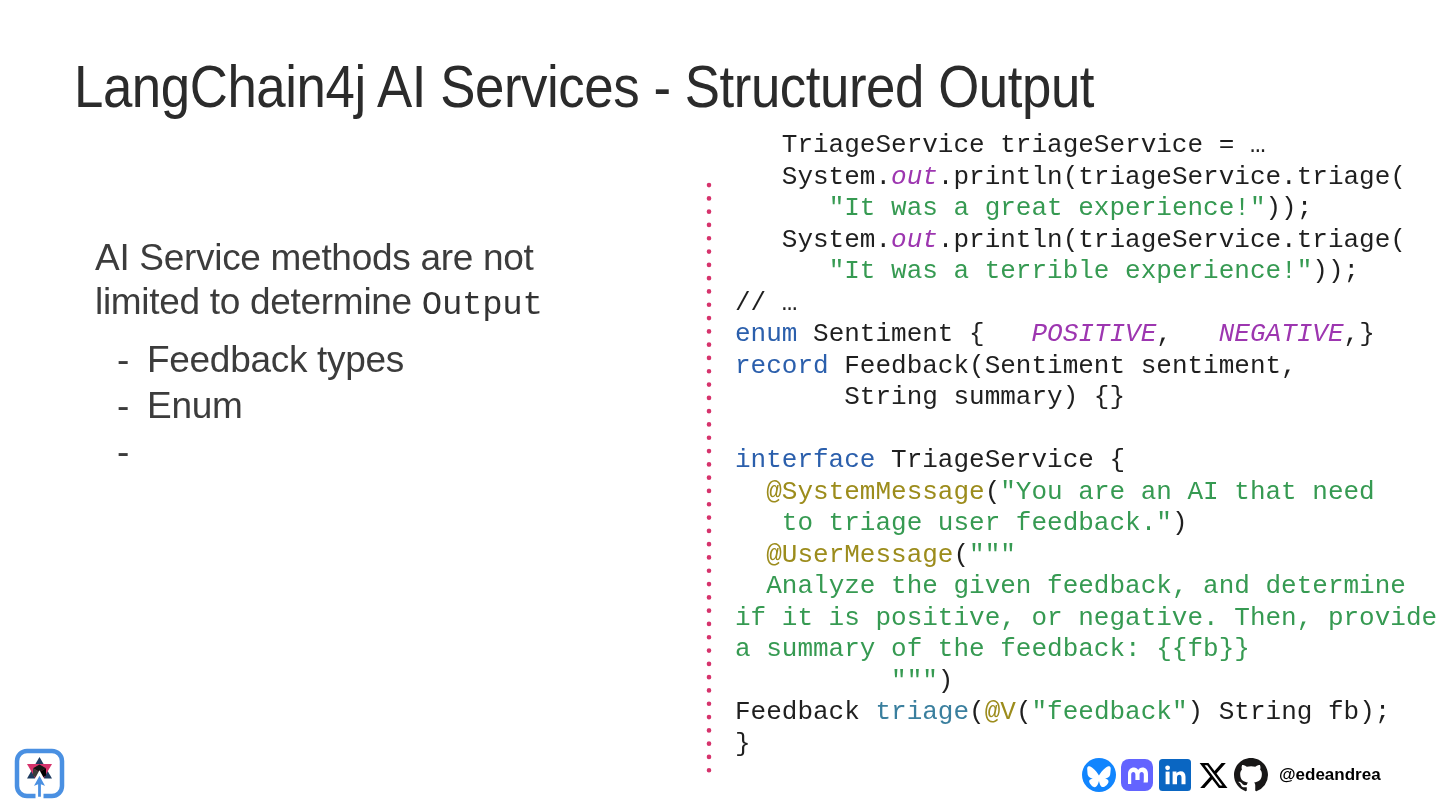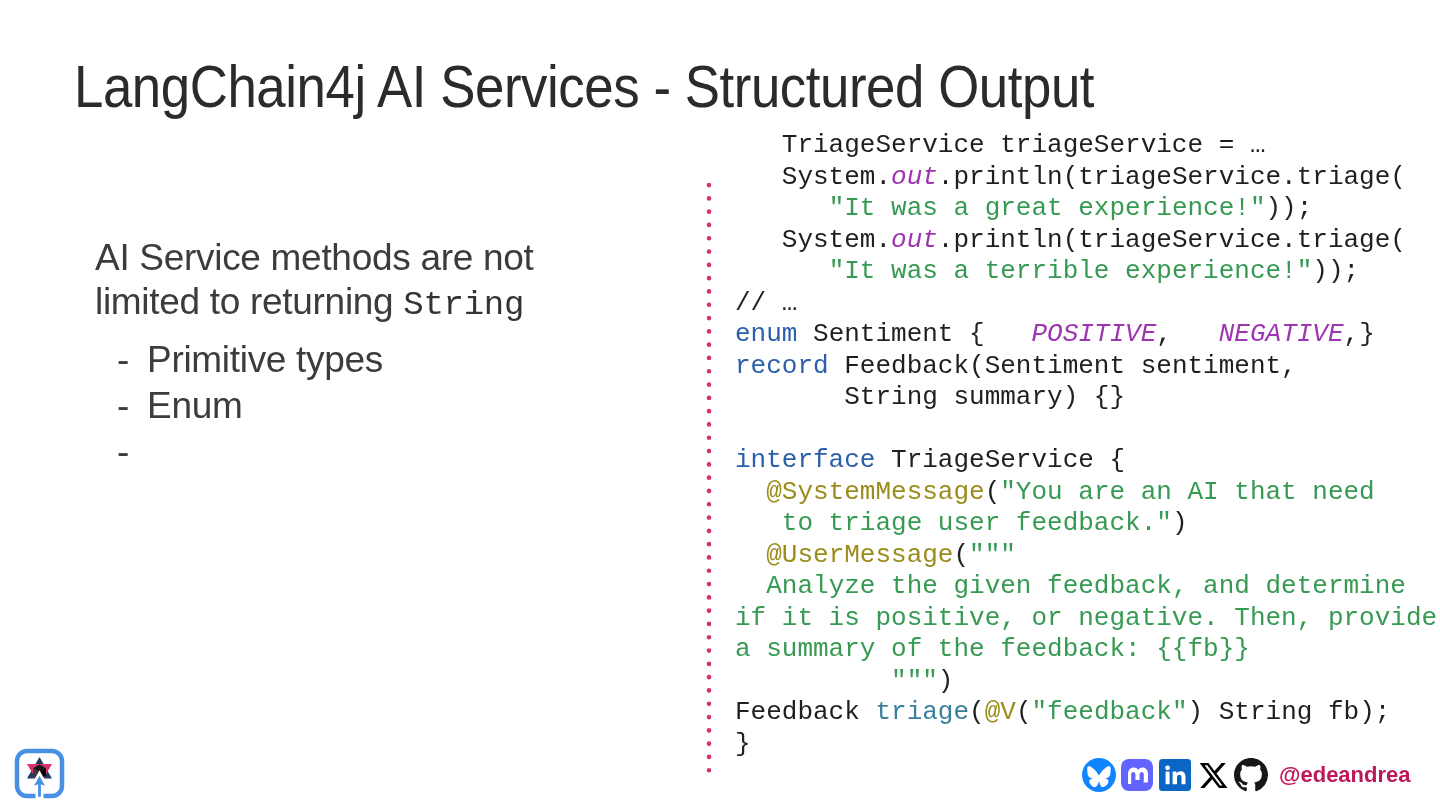--- a/index.html
+++ b/index.html
@@ -32,35 +32,35 @@
     font-size:26px;line-height:31.5px;white-space:pre;color:#1f1f1f;
   }
   .code-line{height:31.5px;}
   .footer-logo{position:absolute;left:14px;top:748px;width:52px;height:54px;}
   .social-row{
     position:absolute;left:1082px;top:757px;height:36px;
     display:flex;align-items:center;gap:4px;
   }
   .social-icon{display:inline-flex;width:34px;height:34px;align-items:center;justify-content:center;}
   .handle{
-    font-size:22px;font-weight:bold;color:#be185d;margin-left:7px;white-space:nowrap;
+    font-size:17px;font-weight:bold;color:#000000;margin-left:7px;white-space:nowrap;
   }
 </style>
 </head>
 <body>
 
 <div class="title">LangChain4j AI Services - Structured Output</div>
 
 <div class="intro">
   <div><span>AI Service methods are not</span></div>
-  <div><span>limited to returning </span><span class="mono">String</span></div>
+  <div><span>limited to determine </span><span class="mono">Output</span></div>
   <div class="bullets">
     <div class="bullet-row">
       <span class="dash">-</span>
-      <span>Primitive types</span>
+      <span>Feedback types</span>
     </div>
     <div class="bullet-row">
       <span class="dash">-</span>
       <span>Enum</span>
     </div>
     <div class="bullet-row">
       <span class="dash">-</span>
     </div>
   </div>
 </div>

